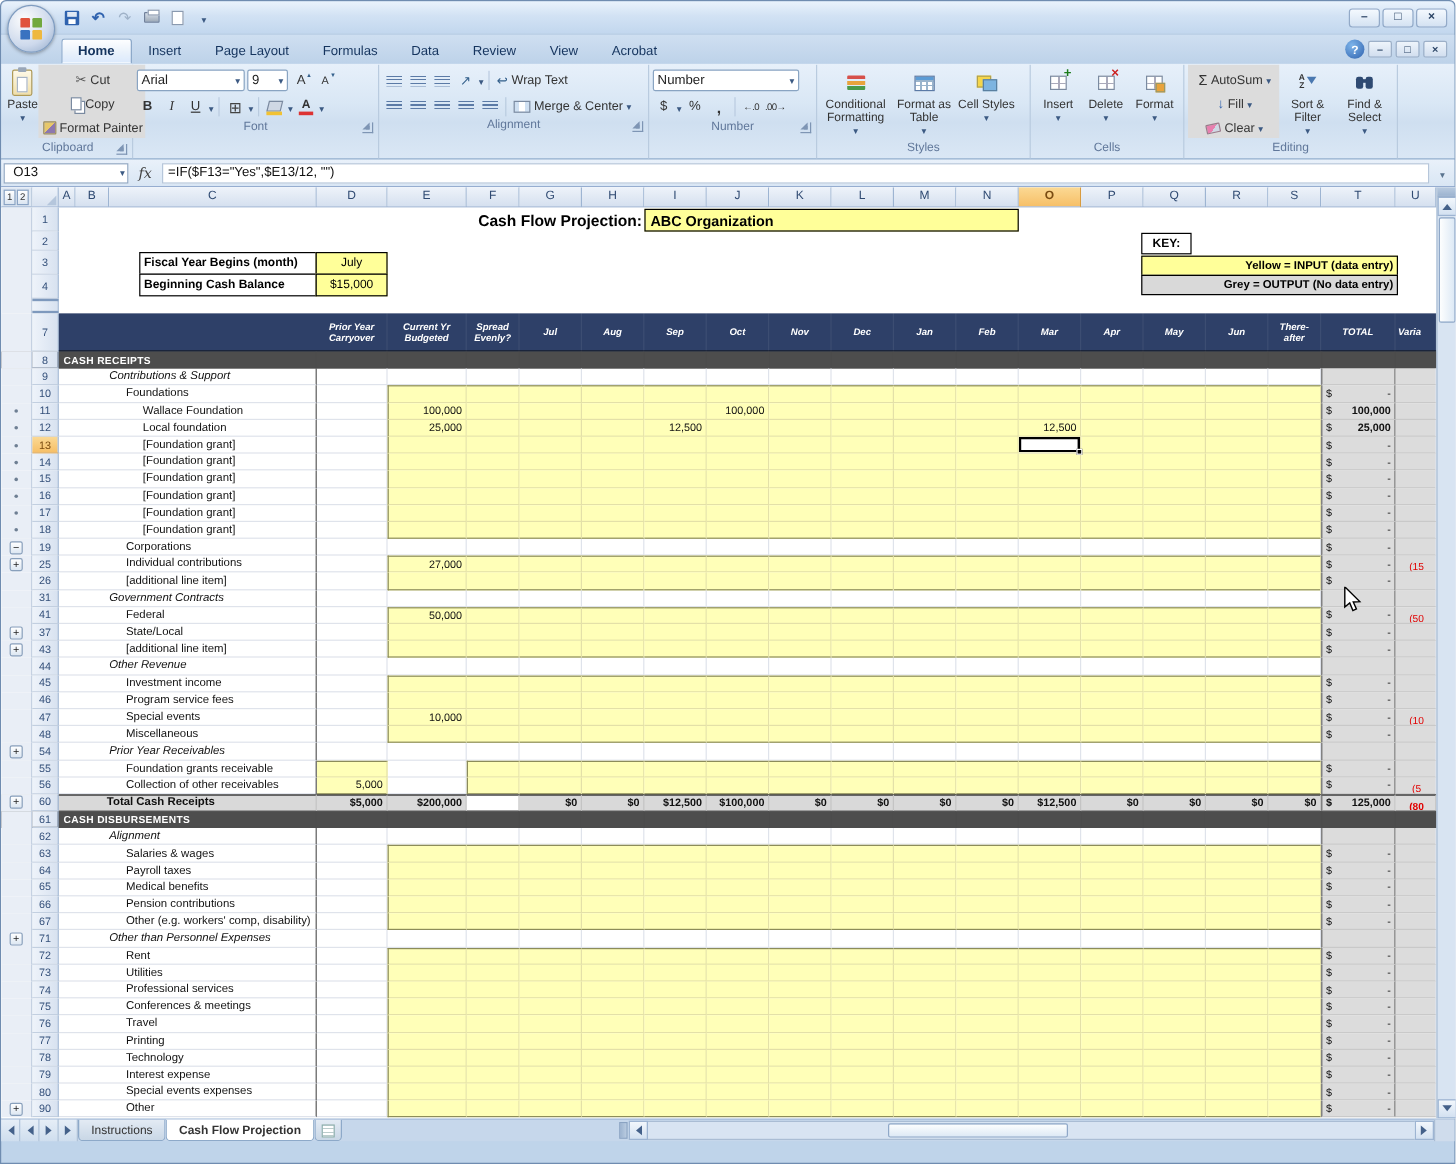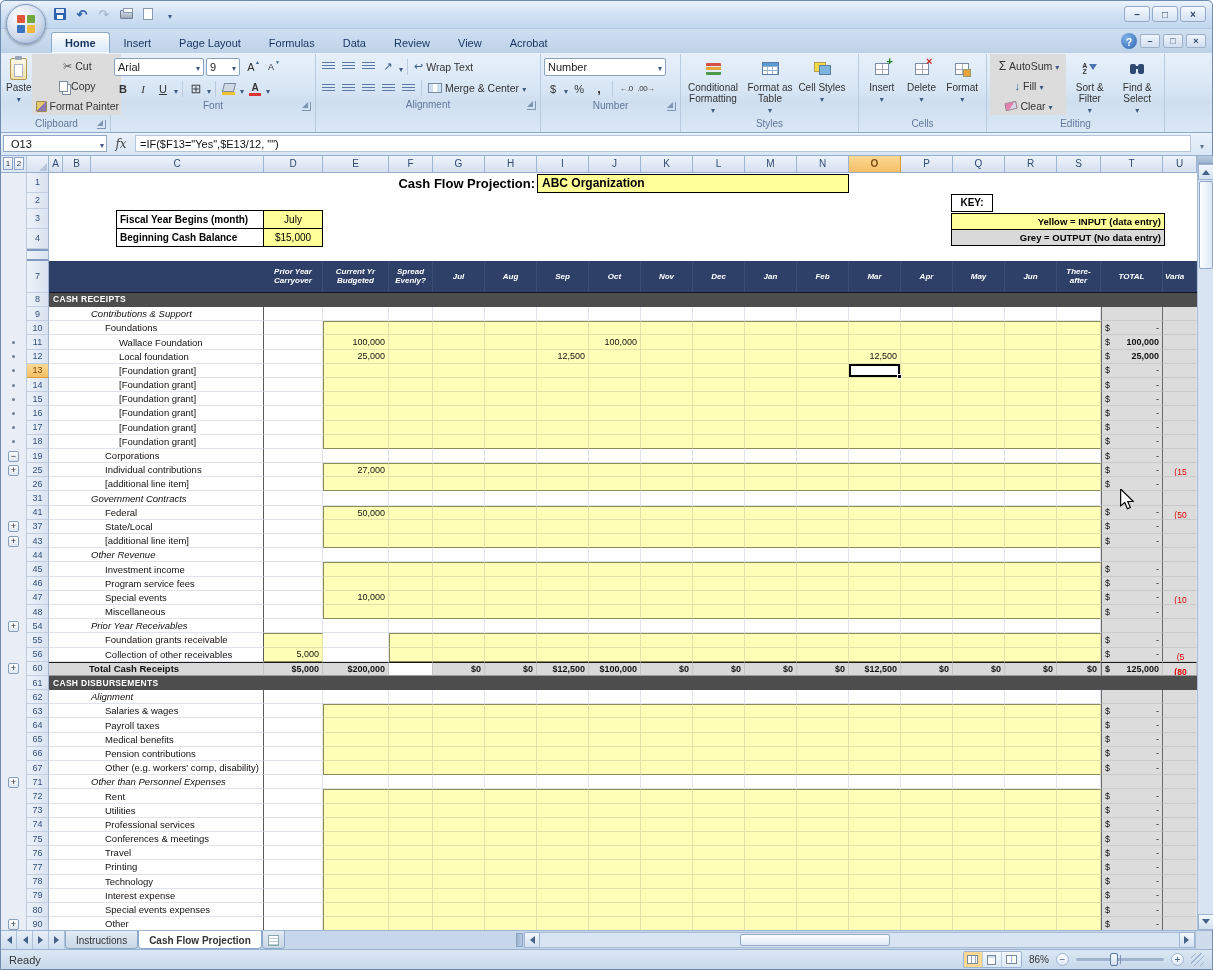--- a/index.html
+++ b/index.html
@@ -1895,38 +1895,14 @@
       <div class="hrail">
           <div class="hthumb"></div>
         </div>
       <div class="scb" style="width:16px;height:auto">
           <span class="tri-right"></span>
         </div>
     </div>
     <div class="corner"></div>
   </div>
 
-  <div class="statusbar">
-    <span>Ready</span>
-    <div class="sb-right">
-      <div class="viewbtns">
-        <span class="vb active">
-            <span class="ic-vnormal"></span>
-          </span>
-        <span class="vb">
-            <span class="ic-vpage"></span>
-          </span>
-        <span class="vb">
-            <span class="ic-vbreak"></span>
-          </span>
-      </div>
-      <span class="zoom-label">86%</span>
-      <span class="zbtn minus"></span>
-      <div class="ztrack">
-          <span class="znotch"></span>
-          <span class="zthumb"></span>
-        </div>
-      <span class="zbtn plus"></span>
-      <span class="grip"></span>
-    </div>
-  </div>
 
 </div>
 
 </body></html>

